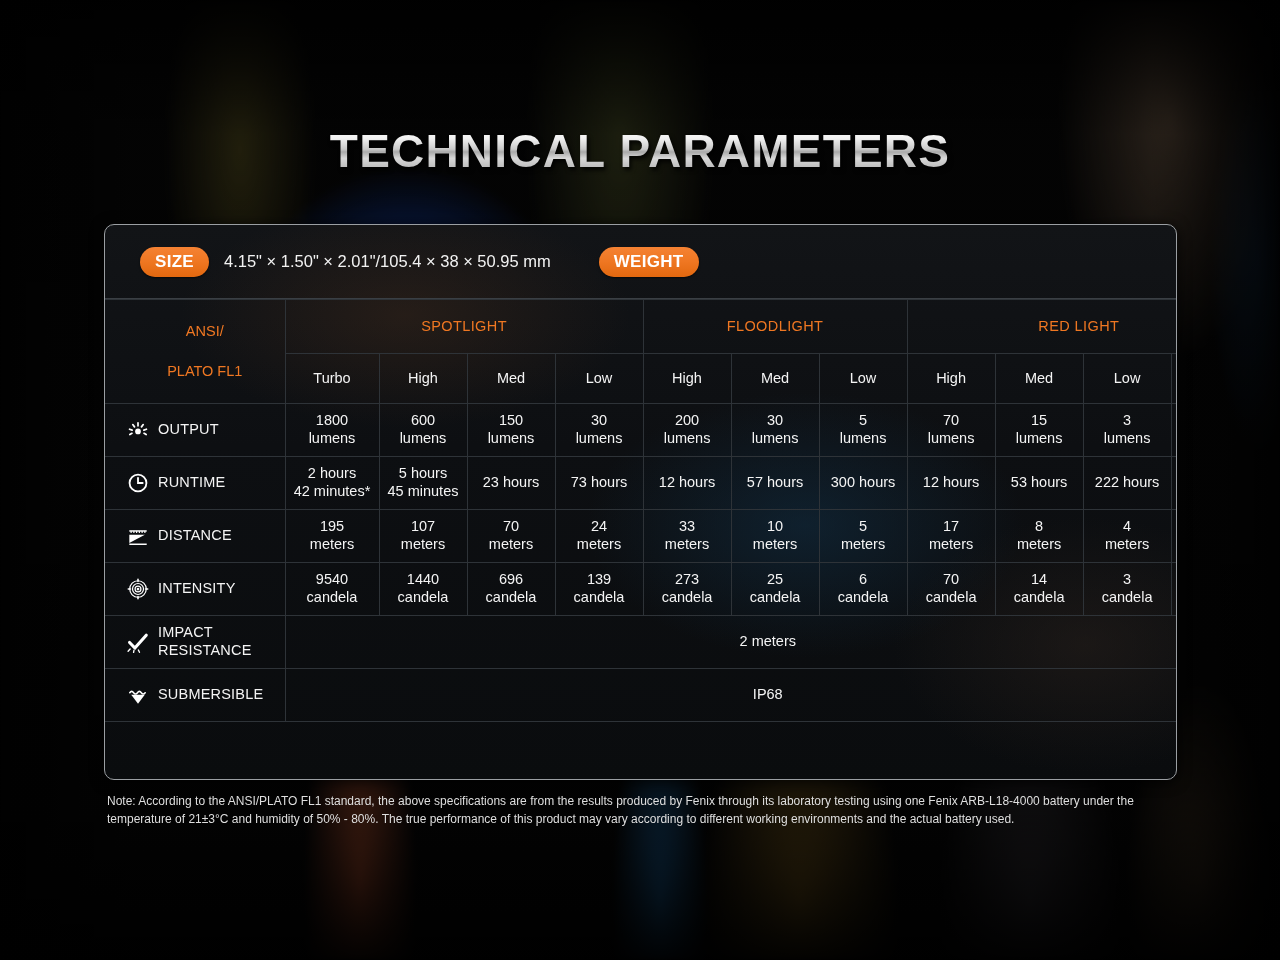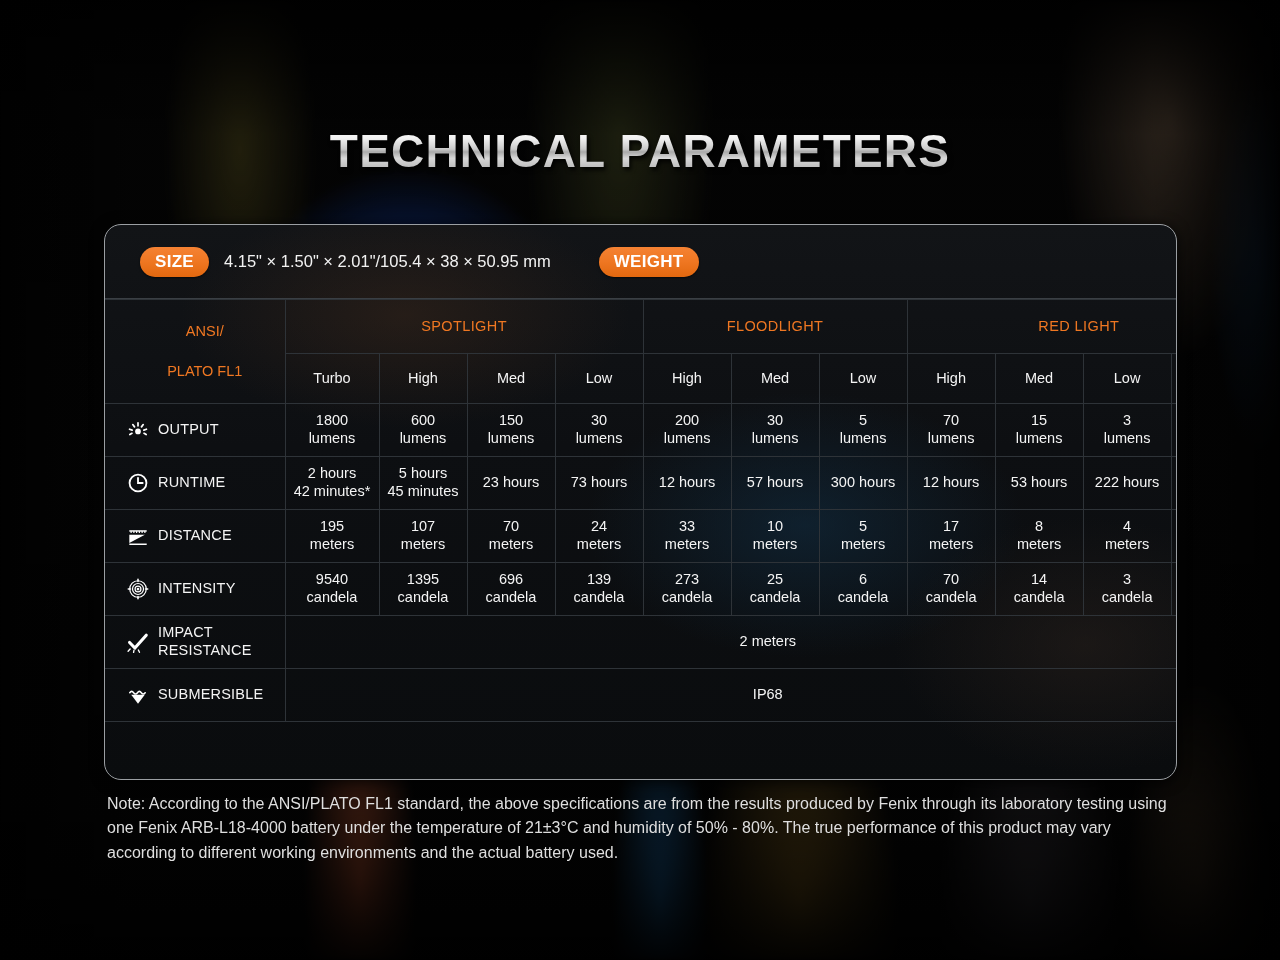--- a/index.html
+++ b/index.html
@@ -69,21 +69,21 @@
   }
 
   
   .panel {
     position: absolute;
     left: 104px;
     top: 224px;
     width: 1073px;
     height: 556px;
     border: 1px solid #9b9fa3;
-    border-radius: 17px;
+    border-radius: 10px;
     background:
       radial-gradient(ellipse 300px 150px at 300px 90px, rgba(70,45,28,0.40) 0%, rgba(0,0,0,0) 75%),
       radial-gradient(ellipse 280px 170px at 700px 300px, rgba(18,50,74,0.50) 0%, rgba(0,0,0,0) 78%),
       radial-gradient(ellipse 240px 160px at 980px 420px, rgba(46,36,30,0.45) 0%, rgba(0,0,0,0) 80%),
       linear-gradient(to bottom, #121417 0%, #0d0f12 40%, #0a0c0e 100%);
     box-shadow: 0 2px 14px rgba(0,0,0,0.8);
     overflow: hidden;
   }
 
   
@@ -185,21 +185,21 @@
 
   .wide-cell { height: 53px; }
 
   
   .note {
     position: absolute;
     left: 107px;
     top: 792px;
     width: 1070px;
     color: #dfdfdf;
-    font-size: 16px;
+    font-size: 12px;
     line-height: 1.53;
   }
 </style>
 </head>
 <body>
 
 <div id="bg"></div>
 <div id="bg-vignette"></div>
 
 <div id="page">
@@ -431,21 +431,21 @@
                   </svg>
                 </span>
                 <span class="lbl-txt">INTENSITY</span>
               </span>
             </td>
             <td class="two-line">
               <span>9540</span>
               <span>candela</span>
             </td>
             <td class="two-line">
-              <span>1395</span>
+              <span>1440</span>
               <span>candela</span>
             </td>
             <td class="two-line">
               <span>696</span>
               <span>candela</span>
             </td>
             <td class="two-line">
               <span>139</span>
               <span>candela</span>
             </td>

